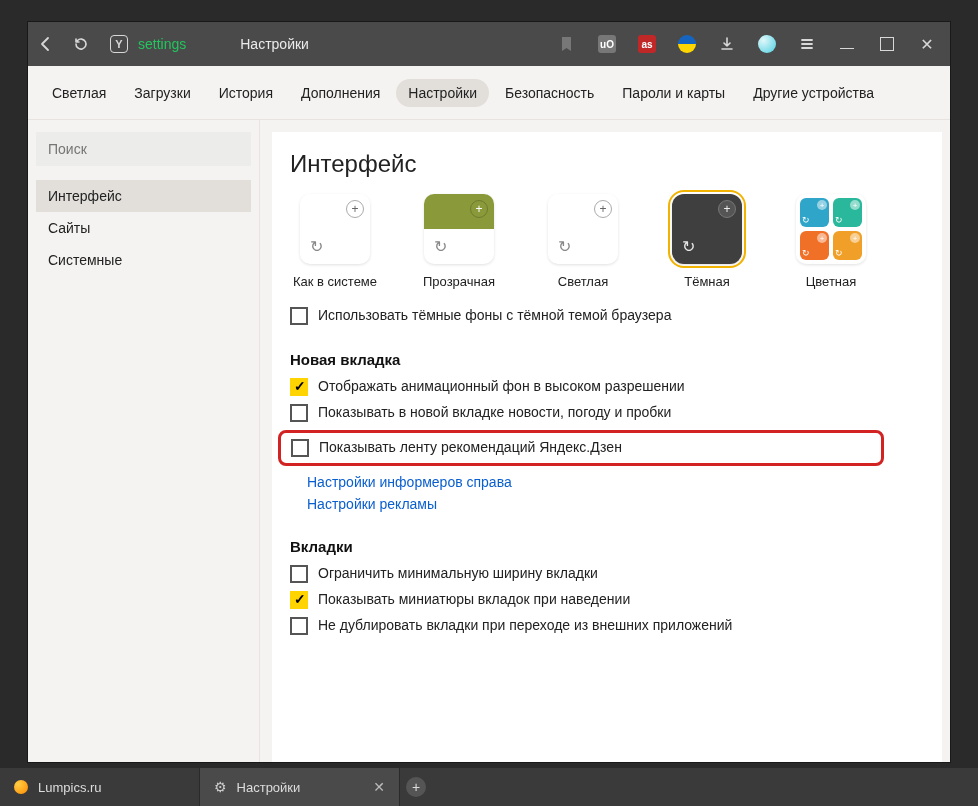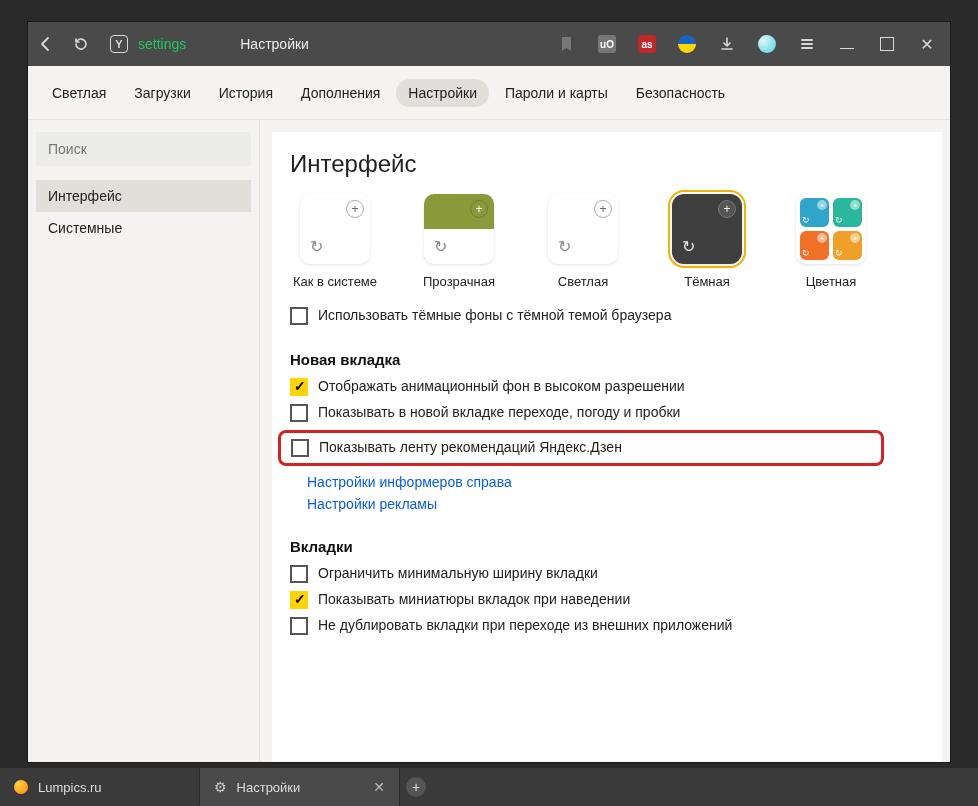--- a/index.html
+++ b/index.html
@@ -139,30 +139,32 @@
         </div>
     </div>
   </div>
 
   <div class="topnav">
     <div class="tab">Светлая</div>
     <div class="tab">Загрузки</div>
     <div class="tab">История</div>
     <div class="tab">Дополнения</div>
     <div class="tab active">Настройки</div>
+    <div class="tab">Безопасность</div>
     <div class="tab">Пароли и карты</div>
-    <div class="tab">Безопасность</div>
+    <div class="tab">Другие устройства</div>
   </div>
 
   <div class="content">
 
     <div class="sidebar">
       <input class="search-box" placeholder="Поиск" style="">
       <div class="side-list">
         <div class="side-item active">Интерфейс</div>
+        <div class="side-item">Сайты</div>
         <div class="side-item">Системные</div>
       </div>
     </div>
 
     <div class="main">
       <div class="h1">Интерфейс</div>
 
       <div class="themes">
         <div class="theme">
           <div class="theme-thumb">
@@ -226,21 +228,21 @@
       </div>
 
       <div class="section-title">Новая вкладка</div>
 
       <div class="check-row">
         <div class="cbox checked"></div>
         <span>Отображать анимационный фон в высоком разрешении</span>
       </div>
       <div class="check-row">
         <div class="cbox"></div>
-        <span>Показывать в новой вкладке переходе, погоду и пробки</span>
+        <span>Показывать в новой вкладке новости, погоду и пробки</span>
       </div>
       <div class="check-row highlight-row">
         <div class="cbox"></div>
         <span>Показывать ленту рекомендаций Яндекс.Дзен</span>
       </div>
 
       <a class="link">Настройки информеров справа</a>
       <a class="link">Настройки рекламы</a>
 
       <div class="section-title">Вкладки</div>

